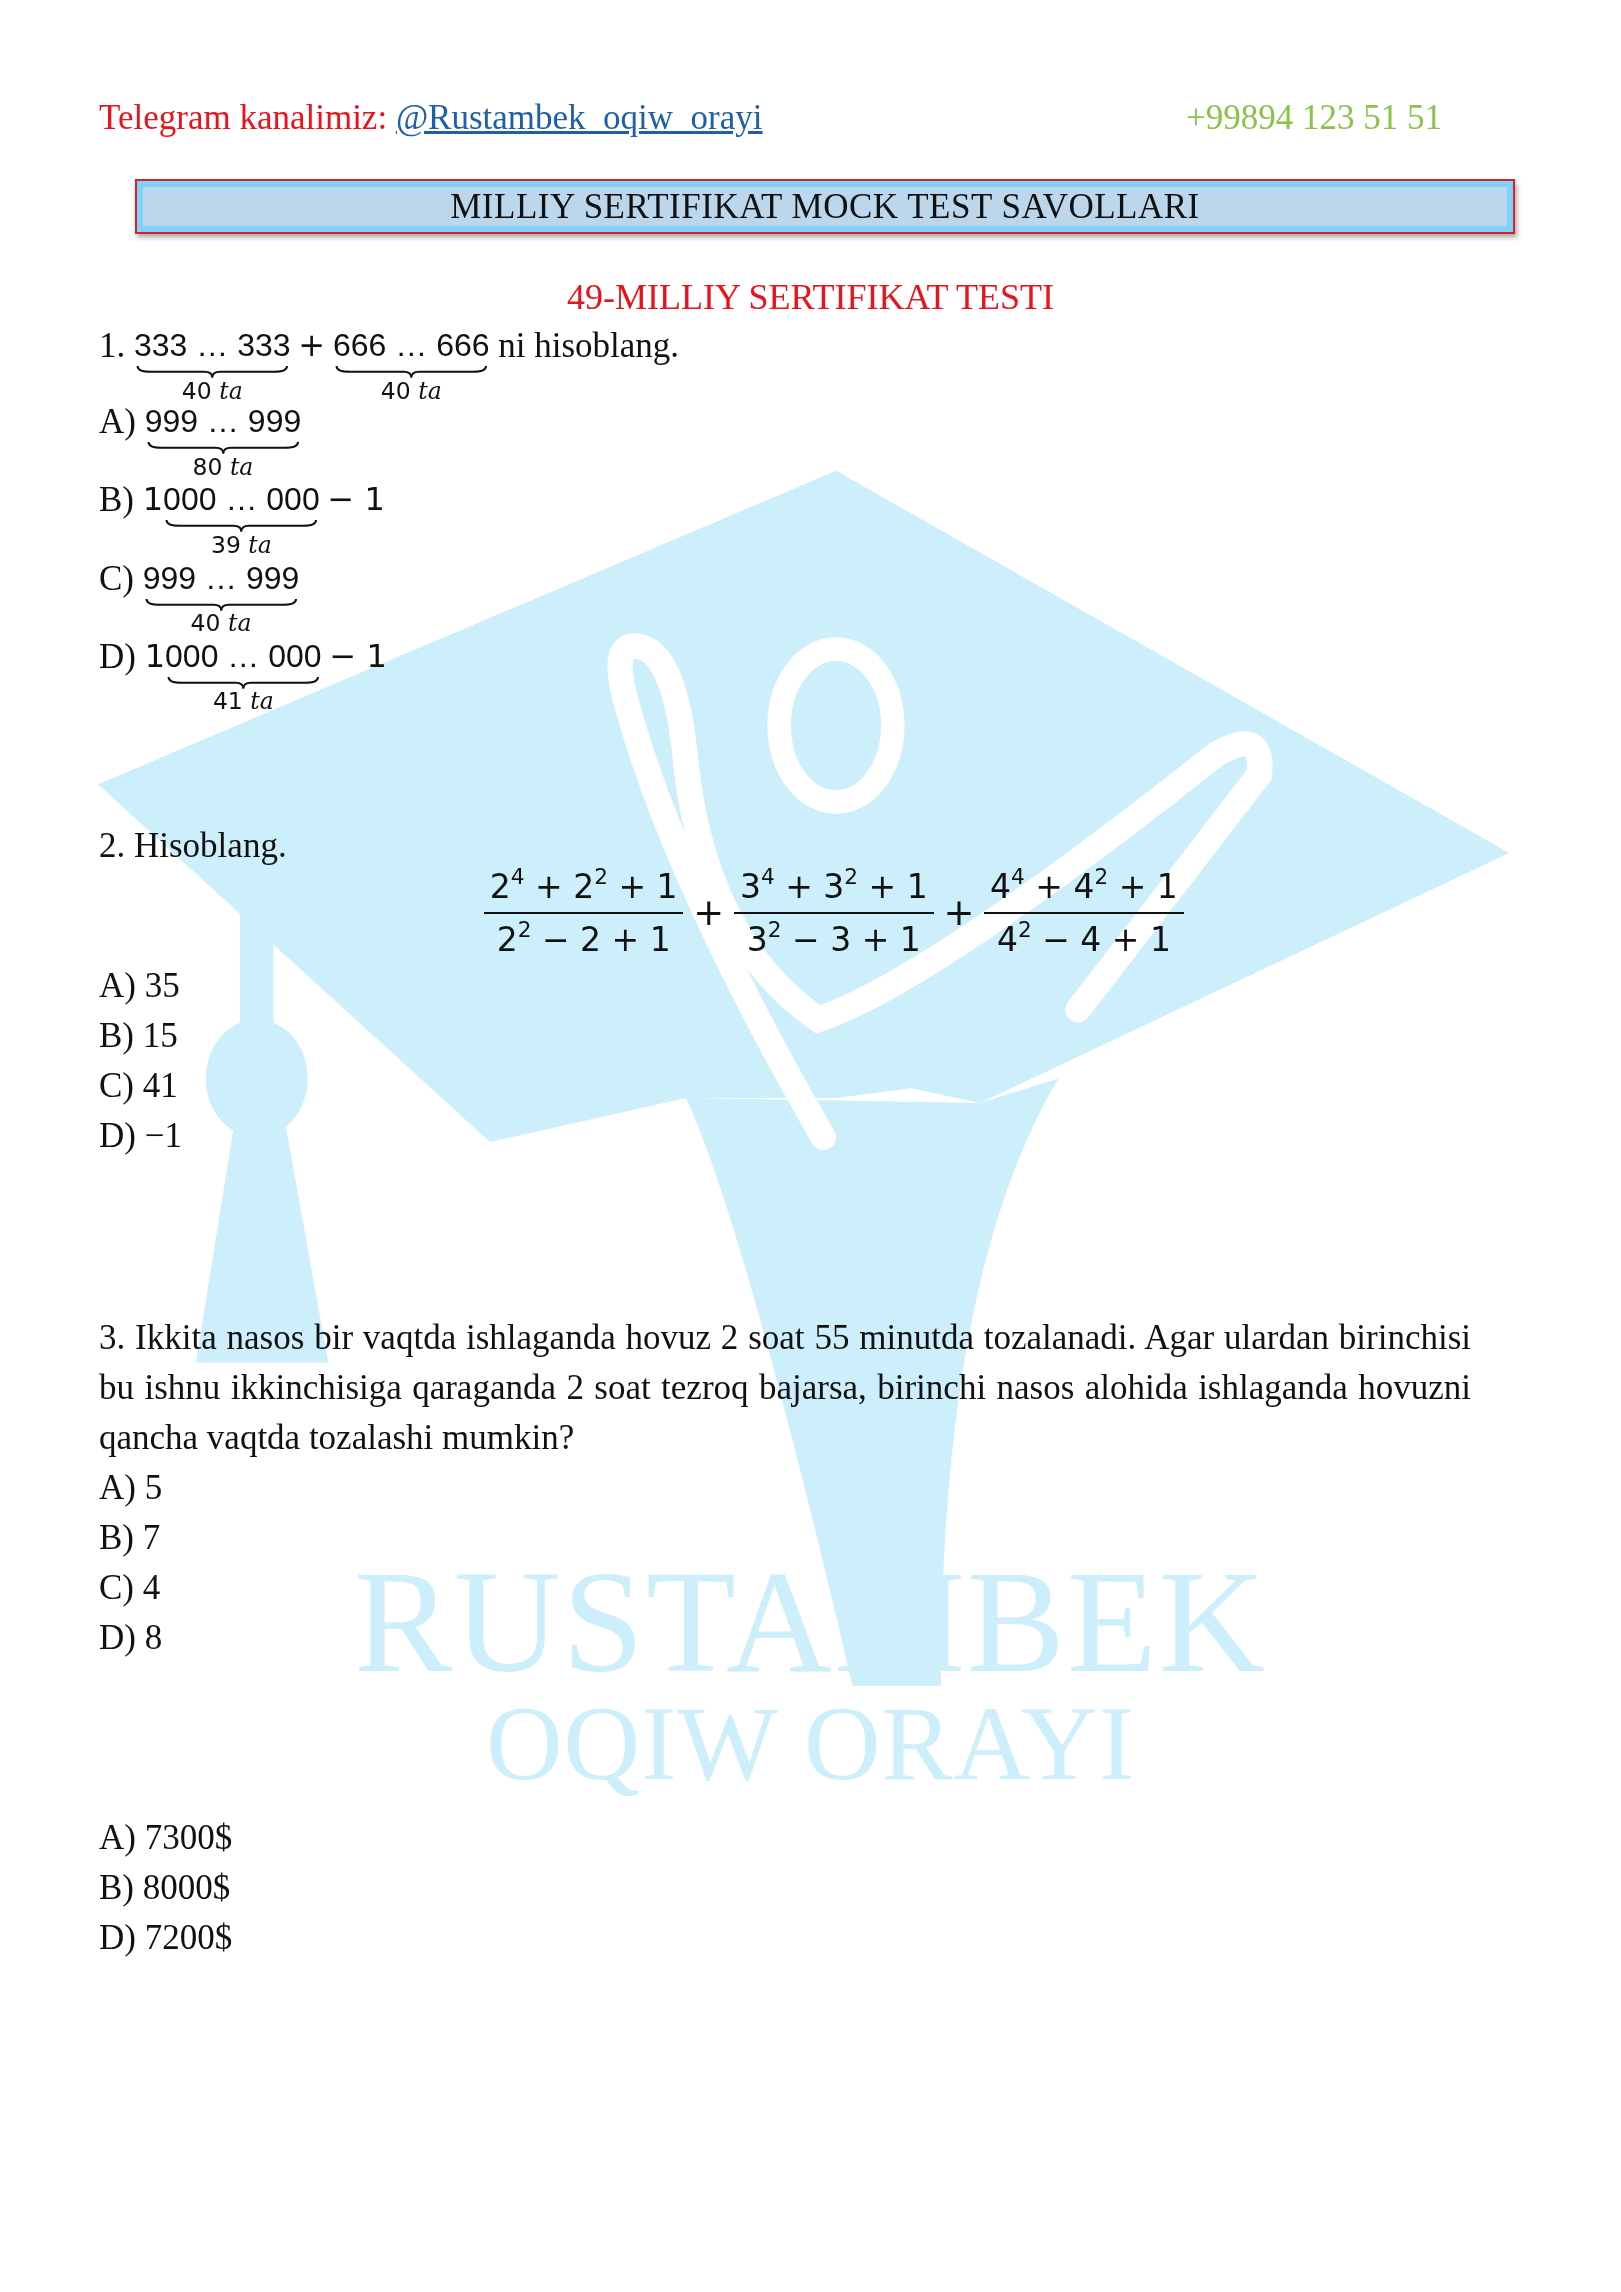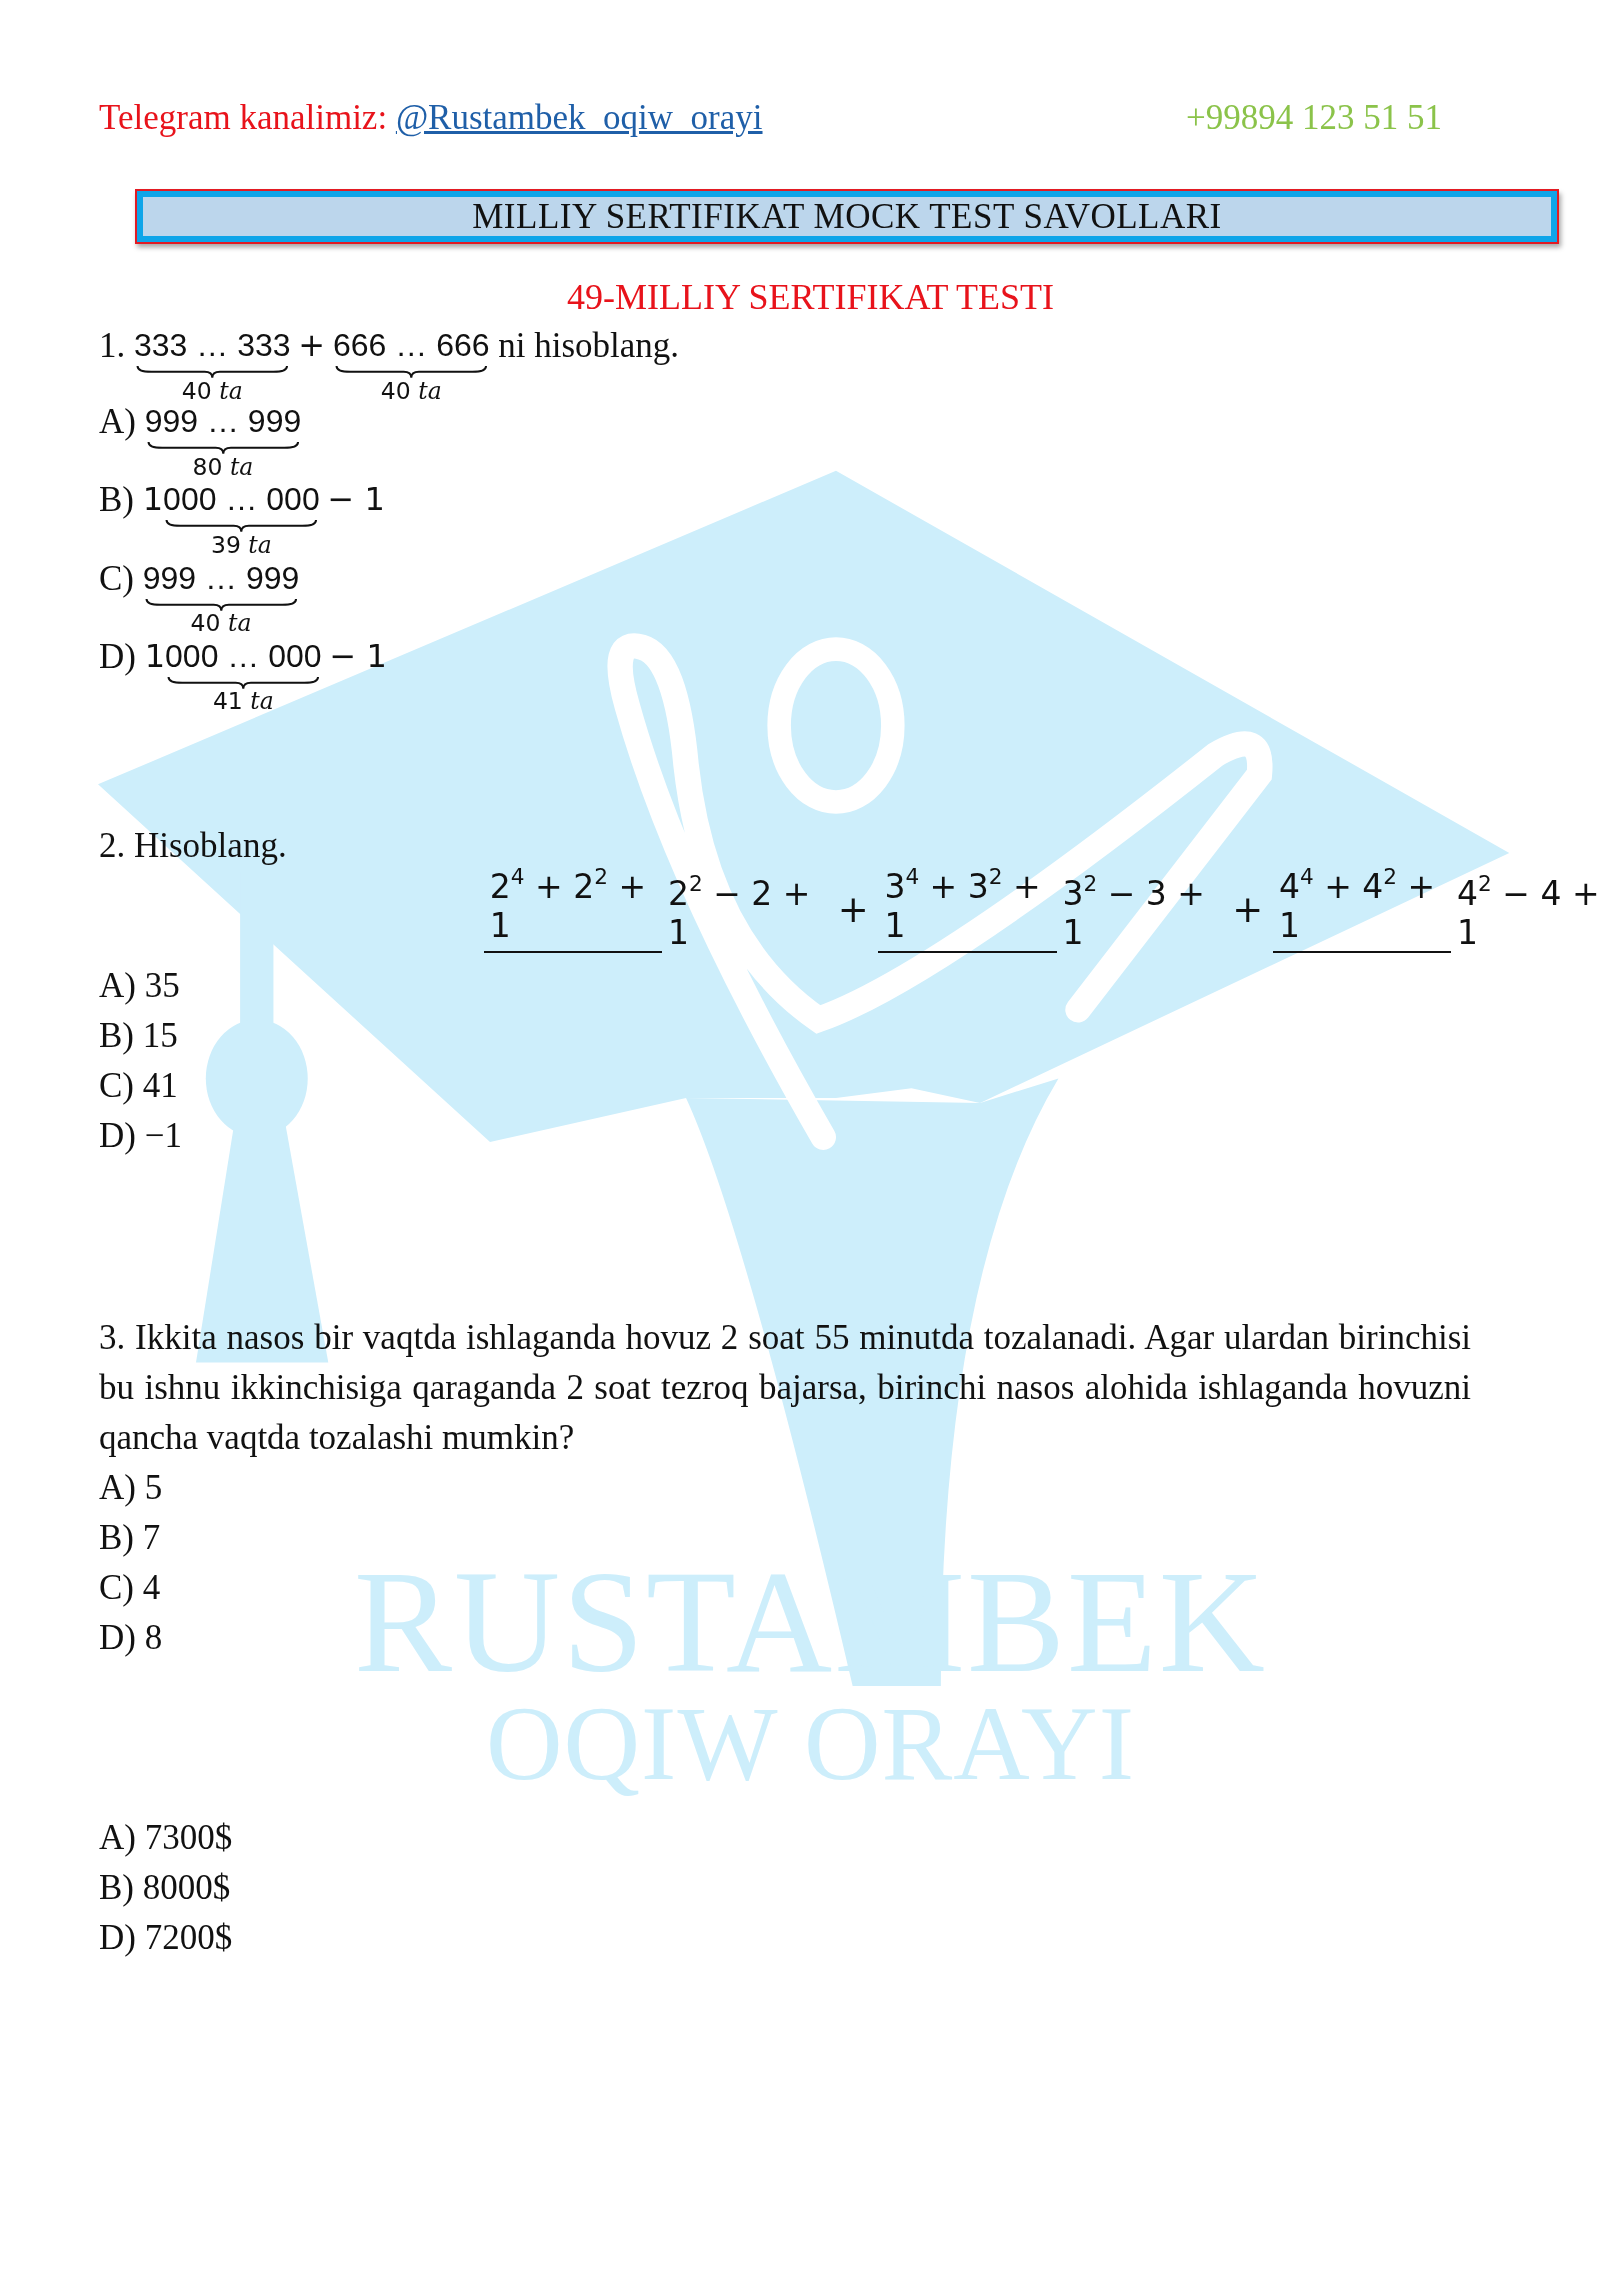--- a/index.html
+++ b/index.html
@@ -15,22 +15,22 @@
 
   .content { position: absolute; left: 0; top: 0; width: 1621px; height: 2293px; z-index: 1; }
 
   
   .header { position: absolute; top: 98px; left: 99px; width: 1343px; font-size: 35px; }
   .header .tg-label { color: #e8131b; }
   .header .tg-link { color: #1f5fa8; text-decoration: underline; }
   .header .phone { position: absolute; right: 0; top: 0; color: #8bc34a; }
 
   
-  .banner { position: absolute; left: 135px; top: 189px; width: 1376px; height: 51px;
-            border: 2.9px solid #e31b23; background: #0ea5e9; box-shadow: 2px 3.9px 4.9px rgba(0,0,0,0.35); padding-left: 44px; }
+  .banner { position: absolute; left: 135px; top: 179px; width: 1376px; height: 51px;
+            border: 2.9px solid #e31b23; background: #7dd3fc; box-shadow: 2px 3.9px 4.9px rgba(0,0,0,0.35); }
   .banner-inner { position: absolute; left: 5.9px; right: 5.9px; top: 5.9px; bottom: 5.9px; background: #bcd6ec;
                   display: flex; align-items: center; justify-content: center; }
   .banner-title { font-size: 35px; color: #111; letter-spacing: 0.5px; }
 
   .subtitle { position: absolute; top: 276px; left: 0; width: 1621px; text-align: center;
               font-size: 36px; color: #e8131b; }
 
   
   .q { position: absolute; left: 99px; font-size: 35px; line-height: 50px; }
   .q-text { width: 1372px; text-align: justify; }
@@ -44,21 +44,21 @@
   .ub .ub-brace svg { position: absolute; left: 0; top: 0; width: 100%; height: 13.7px; }
   .ub .ub-label { display: block; font-family: "DejaVu Sans", sans-serif; font-size: 23.5px; line-height: 25.5px; }
   .ub .ub-label i { font-family: "DejaVu Serif", serif; }
 
   .row-inline { display: flex; align-items: flex-start; white-space: nowrap; }
   .row-inline .plain { line-height: 39px; }
 
   
   .frac-row { position: absolute; top: 867px; left: 480px; display: flex; align-items: center;
               font-family: "DejaVu Sans", sans-serif; font-size: 33px; }
-  .frac { display: inline-flex; flex-direction: row; align-items: center; padding: 0 3.9px; }
+  .frac { display: inline-flex; flex-direction: column; align-items: center; padding: 0 3.9px; }
   .frac .num { padding: 0 5.9px 5.9px 5.9px; border-bottom: 2.9px solid #111; }
   .frac .den { padding: 5.9px 5.9px 0 5.9px; }
   .frac-plus { padding: 0 5.9px; font-size: 37px; }
   sup { font-size: 21.6px; vertical-align: 13.7px; line-height: 0; }
 </style>
 </head>
 <body>
 
 <svg class="wm" viewBox="0 0 1654 2339" xmlns="http://www.w3.org/2000/svg">
 

